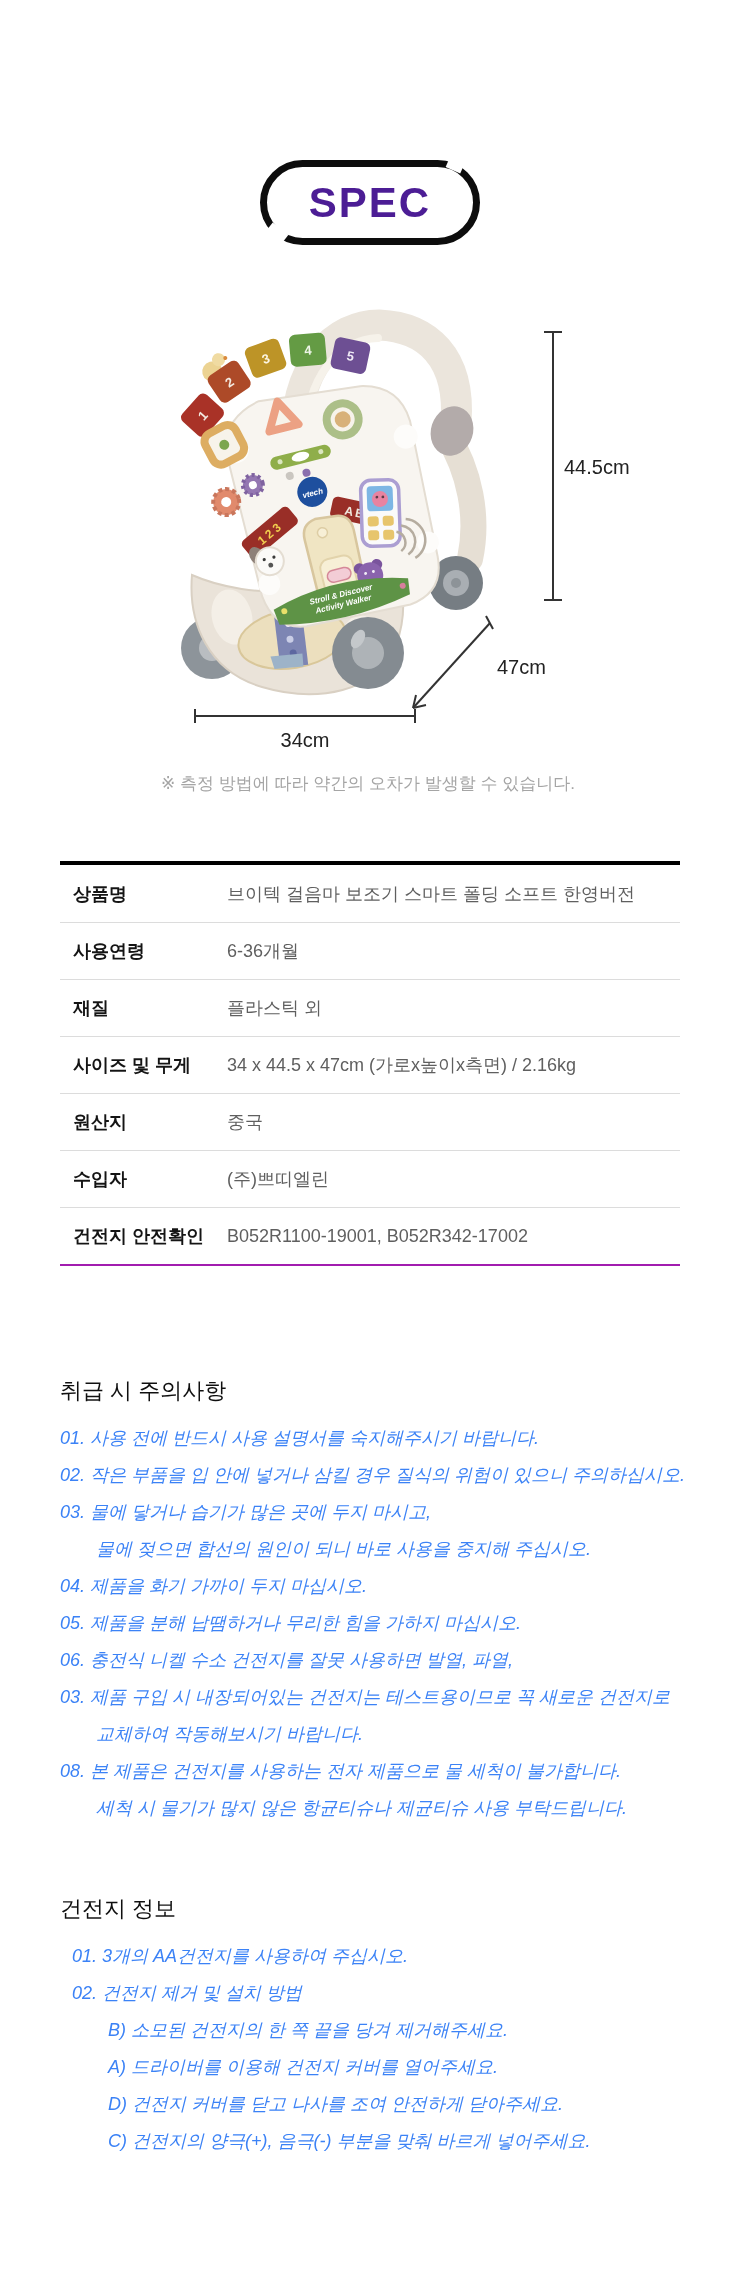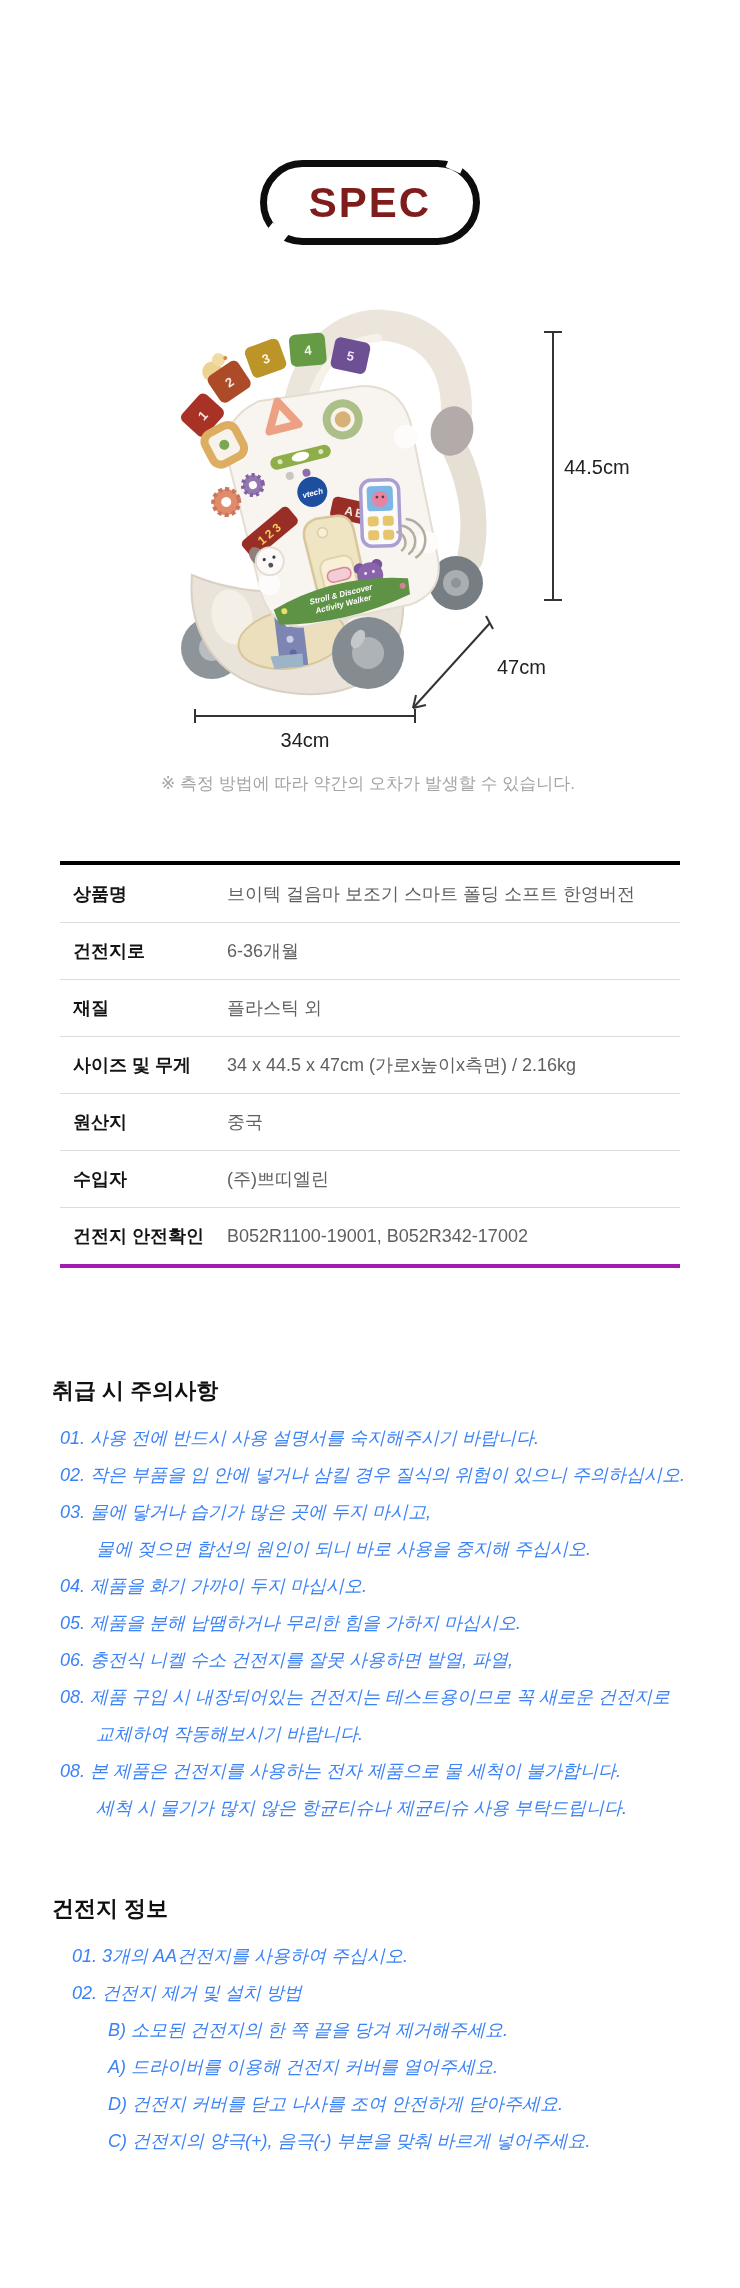--- a/index.html
+++ b/index.html
@@ -6,43 +6,43 @@
   #page{
     position:relative;width:740px;height:2288px;margin:0 auto;background:#fff;
     font-family:"Liberation Sans","DejaVu Sans",sans-serif;color:#111;overflow:hidden;
   }
   
   .spec-pill{
     position:absolute;left:260px;top:160px;width:220px;height:85px;
     border:7px solid #0d0d0d;border-radius:46px;box-sizing:border-box;
     display:flex;align-items:center;justify-content:center;
   }
-  .spec-pill span{font-size:42px;font-weight:700;letter-spacing:2px;color:#7f1d1d;text-align:right;}
+  .spec-pill span{font-size:42px;font-weight:700;letter-spacing:2px;color:#4c1d95;text-align:right;}
   .pill-gap{position:absolute;background:#fff;}
   .pill-gap.g1{left:449px;top:151px;width:16px;height:20px;transform:rotate(24deg);}
   .pill-gap.g2{left:266px;top:227px;width:20px;height:15px;transform:rotate(38deg);}
   
   .figure{position:absolute;left:100px;top:225px;width:560px;height:545px;}
   .figure svg{display:block;width:100%;height:100%;}
   .dim-text{font-size:20px;fill:#222;font-family:"Liberation Sans","DejaVu Sans",sans-serif;}
   .measure-note{
     position:absolute;left:0;top:772px;width:736px;text-align:center;
     font-size:17px;color:#a5a5a5;letter-spacing:0;
   }
   
   .spec-table{
     position:absolute;left:60px;top:861px;width:620px;
-    border-top:4px solid #000;border-bottom:4px solid #a21caf;
+    border-top:4px solid #000;border-bottom:2px solid #a21caf;
   }
   .spec-row{display:flex;align-items:center;height:57px;box-sizing:border-box;}
   .spec-row + .spec-row{border-top:1px solid #dcdcdc;}
   .spec-row .lbl{width:167px;padding-left:13px;box-sizing:border-box;font-size:18px;font-weight:700;color:#141414;flex:none;}
   .spec-row .val{flex:1;font-size:18px;color:#5f5f5f;}
   
-  .section-title{position:absolute;left:52px;font-size:22px;font-weight:700;color:#0f0f0f;}
+  .section-title{position:absolute;left:60px;font-size:22px;font-weight:400;color:#0f0f0f;}
   .txt-list{position:absolute;left:60px;width:640px;font-size:18px;color:#3b82f6;line-height:37px;font-style:italic;}
   .txt-list .line{white-space:nowrap;}
   .txt-list .line.indent{padding-left:36px;}
 </style>
 </head>
 <body>
 
 <div id="page">
 
   <div class="spec-pill">
@@ -235,21 +235,21 @@
   </div>
 
   <div class="measure-note">※ 측정 방법에 따라 약간의 오차가 발생할 수 있습니다.</div>
 
   <div class="spec-table">
     <div class="spec-row">
       <span class="lbl">상품명</span>
       <span class="val">브이텍 걸음마 보조기 스마트 폴딩 소프트 한영버전</span>
     </div>
     <div class="spec-row">
-      <span class="lbl">건전지로</span>
+      <span class="lbl">사용연령</span>
       <span class="val">6-36개월</span>
     </div>
     <div class="spec-row">
       <span class="lbl">재질</span>
       <span class="val">플라스틱 외</span>
     </div>
     <div class="spec-row">
       <span class="lbl">사이즈 및 무게</span>
       <span class="val">34 x 44.5 x 47cm (가로x높이x측면) / 2.16kg</span>
     </div>
@@ -269,21 +269,21 @@
 
   <div class="section-title" style="top:1376px;">취급 시 주의사항</div>
   <div class="txt-list" style="top:1420px;">
     <div class="line">01. 사용 전에 반드시 사용 설명서를 숙지해주시기 바랍니다.</div>
     <div class="line">02. 작은 부품을 입 안에 넣거나 삼킬 경우 질식의 위험이 있으니 주의하십시오.</div>
     <div class="line">03. 물에 닿거나 습기가 많은 곳에 두지 마시고,</div>
     <div class="line indent">물에 젖으면 합선의 원인이 되니 바로 사용을 중지해 주십시오.</div>
     <div class="line">04. 제품을 화기 가까이 두지 마십시오.</div>
     <div class="line">05. 제품을 분해 납땜하거나 무리한 힘을 가하지 마십시오.</div>
     <div class="line">06. 충전식 니켈 수소 건전지를 잘못 사용하면 발열, 파열,</div>
-    <div class="line">08. 제품 구입 시 내장되어있는 건전지는 테스트용이므로 꼭 새로운 건전지로</div>
+    <div class="line">03. 제품 구입 시 내장되어있는 건전지는 테스트용이므로 꼭 새로운 건전지로</div>
     <div class="line indent">교체하여 작동해보시기 바랍니다.</div>
     <div class="line">08. 본 제품은 건전지를 사용하는 전자 제품으로 물 세척이 불가합니다.</div>
     <div class="line indent">세척 시 물기가 많지 않은 항균티슈나 제균티슈 사용 부탁드립니다.</div>
   </div>
 
   <div class="section-title" style="top:1894px;">건전지 정보</div>
   <div class="txt-list" style="top:1938px;margin-left:12px;">
     <div class="line">01. 3개의 AA건전지를 사용하여 주십시오.</div>
     <div class="line">02. 건전지 제거 및 설치 방법</div>
     <div class="line indent">B) 소모된 건전지의 한 쪽 끝을 당겨 제거해주세요.</div>

